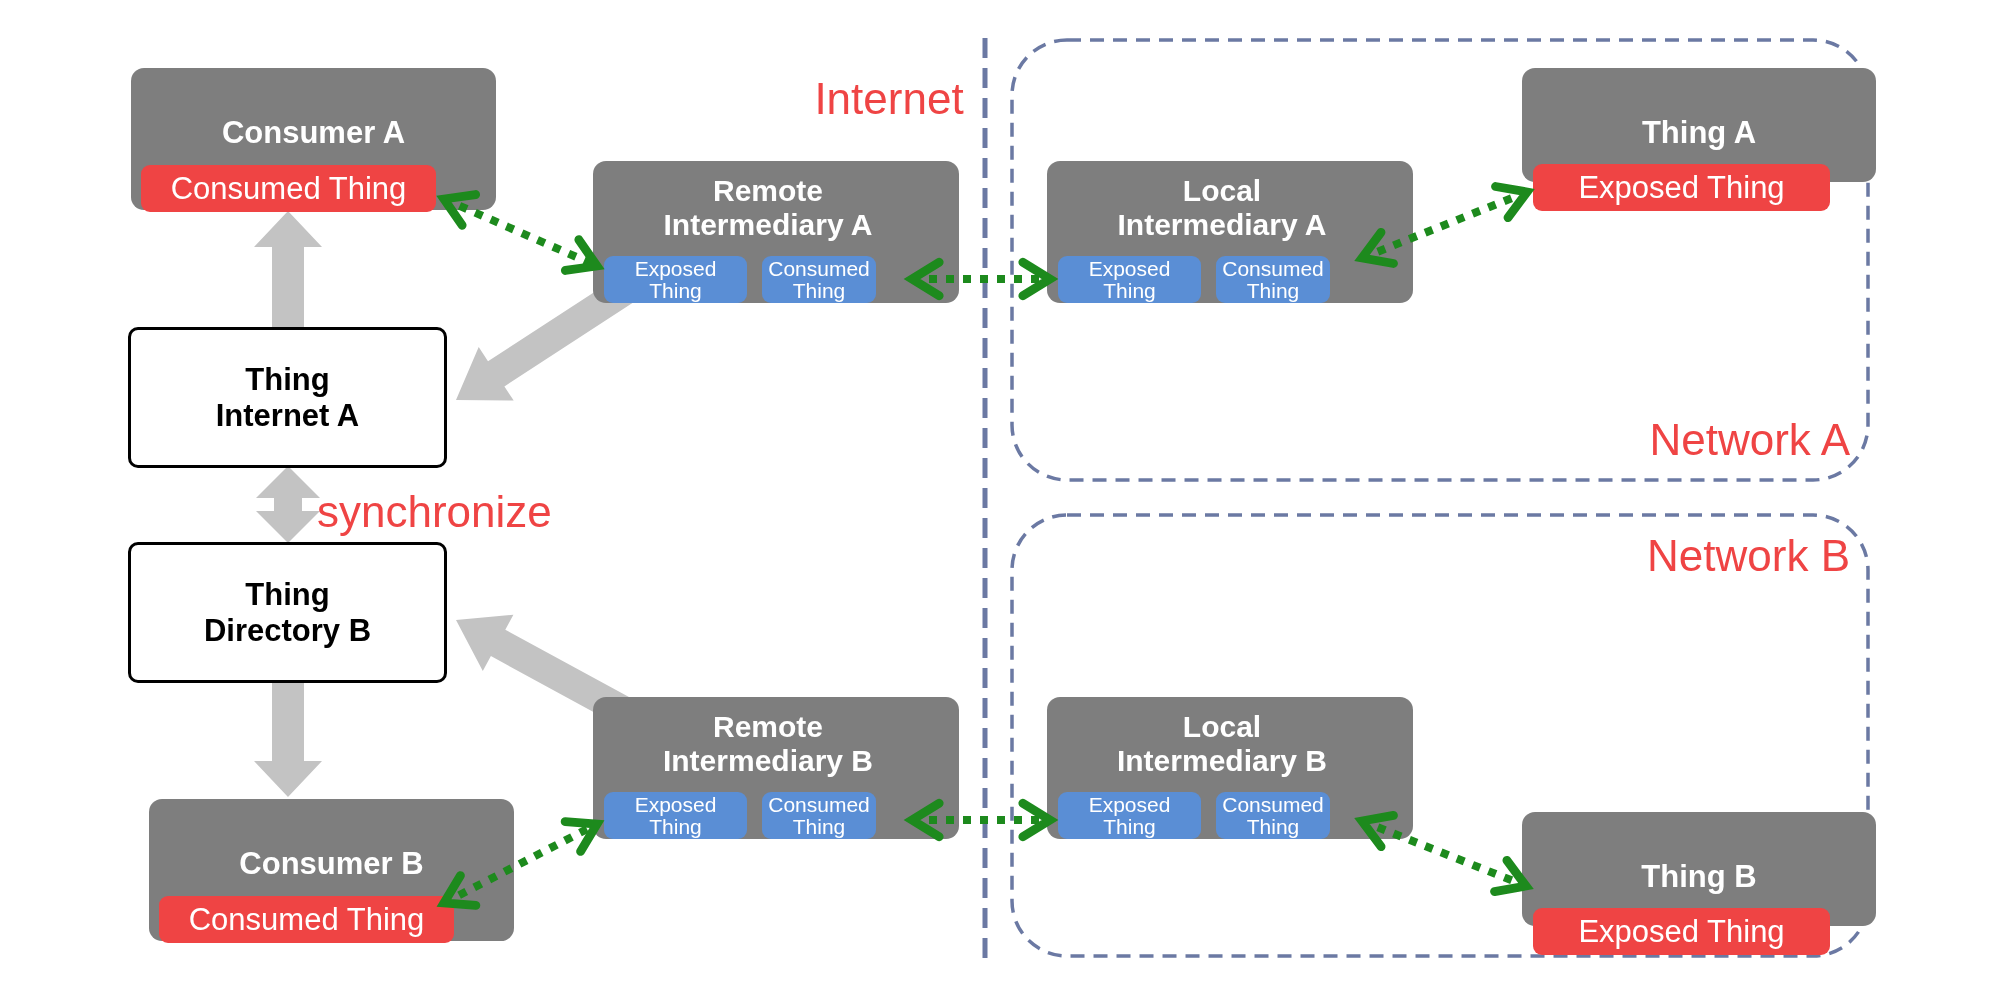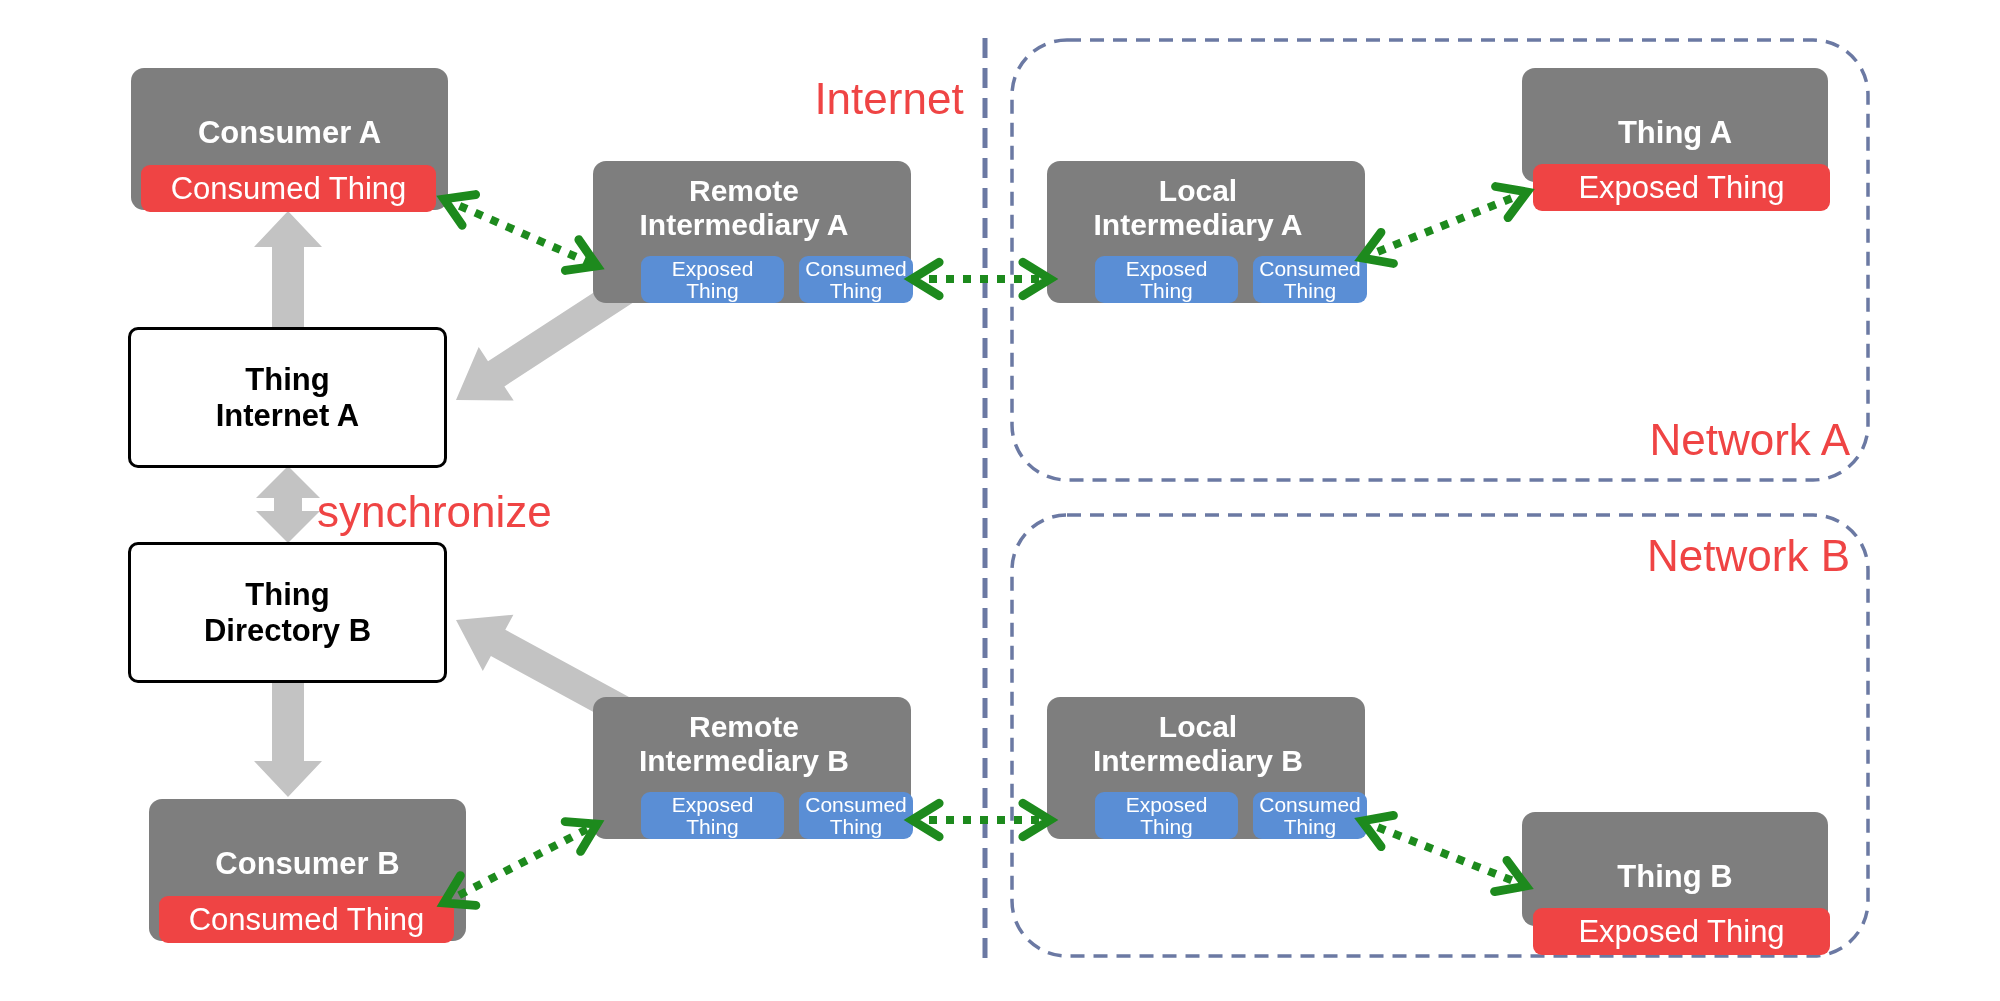--- a/index.html
+++ b/index.html
@@ -8,36 +8,36 @@
     font-family:"Liberation Sans",sans-serif;
   }
   svg.layer{position:absolute;left:0;top:0;width:2000px;height:1001px;}
   #underlay{z-index:1;}
   #overlay{z-index:3;pointer-events:none;}
   .gray-arrow{fill:#c3c3c3;}
   .net-rect{fill:none;stroke:#6b79a3;stroke-width:3.5;stroke-dasharray:14 9;}
   .divider{fill:none;stroke:#6b79a3;stroke-width:5;stroke-dasharray:20 10;}
   .g-shaft{fill:none;stroke:#1d8a1d;stroke-width:8;stroke-dasharray:8 9;}
 
-  .node{position:absolute;z-index:2;background:#7e7e7e;border-radius:13px;color:#ffffff;}
+  .node{position:absolute;z-index:2;background:#7e7e7e;border-radius:13px;color:#ffffff;padding-left:48px;}
   .ct{width:317px;height:142px;}
   .ct-title{position:absolute;left:0;right:0;top:47px;text-align:center;
     font-size:31px;font-weight:bold;white-space:nowrap;}
   .strip{position:absolute;height:47px;background:#ef4444;border-radius:9px;
     text-align:center;font-size:31px;line-height:47px;white-space:nowrap;}
   .strip.consumer{left:10px;width:295px;top:97px;}
   .strip.thing{left:11px;width:297px;top:96px;}
   .thingbox{width:306px;height:114px;}
 
   .inter{width:318px;height:142px;}
   .inter-title{position:absolute;left:0;right:16px;top:13px;text-align:center;
     font-size:30px;font-weight:bold;line-height:34px;}
   .inter-title span{display:block;}
   .sub{position:absolute;top:95px;height:47px;background:#5a8ed5;border-radius:9px;
-    text-align:center;font-size:21px;line-height:22px;padding-top:2px;box-sizing:border-box;margin-left:37px;}
+    text-align:center;font-size:21px;line-height:22px;padding-top:2px;box-sizing:border-box;}
   .sub span{display:block;}
   .sub.exposed{left:11px;width:143px;}
   .sub.consumed{left:169px;width:114px;}
 
   .dir{position:absolute;z-index:2;width:319px;height:141px;background:#ffffff;
     border:3px solid #000000;border-radius:10px;box-sizing:border-box;
     display:flex;flex-direction:column;justify-content:center;align-items:center;
     color:#000000;font-size:31px;font-weight:bold;line-height:36px;text-align:center;}
   .dir span{display:block;}
 

